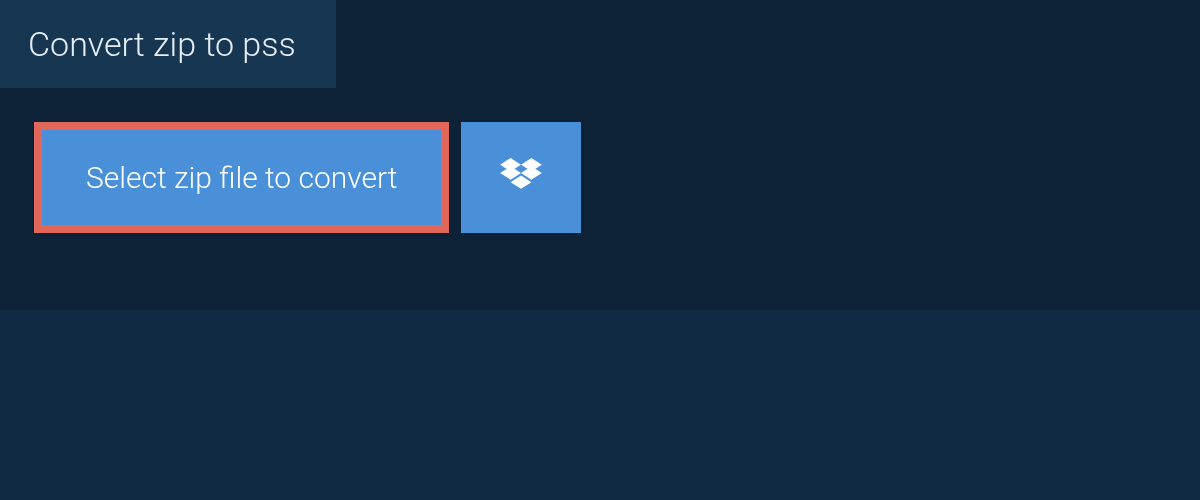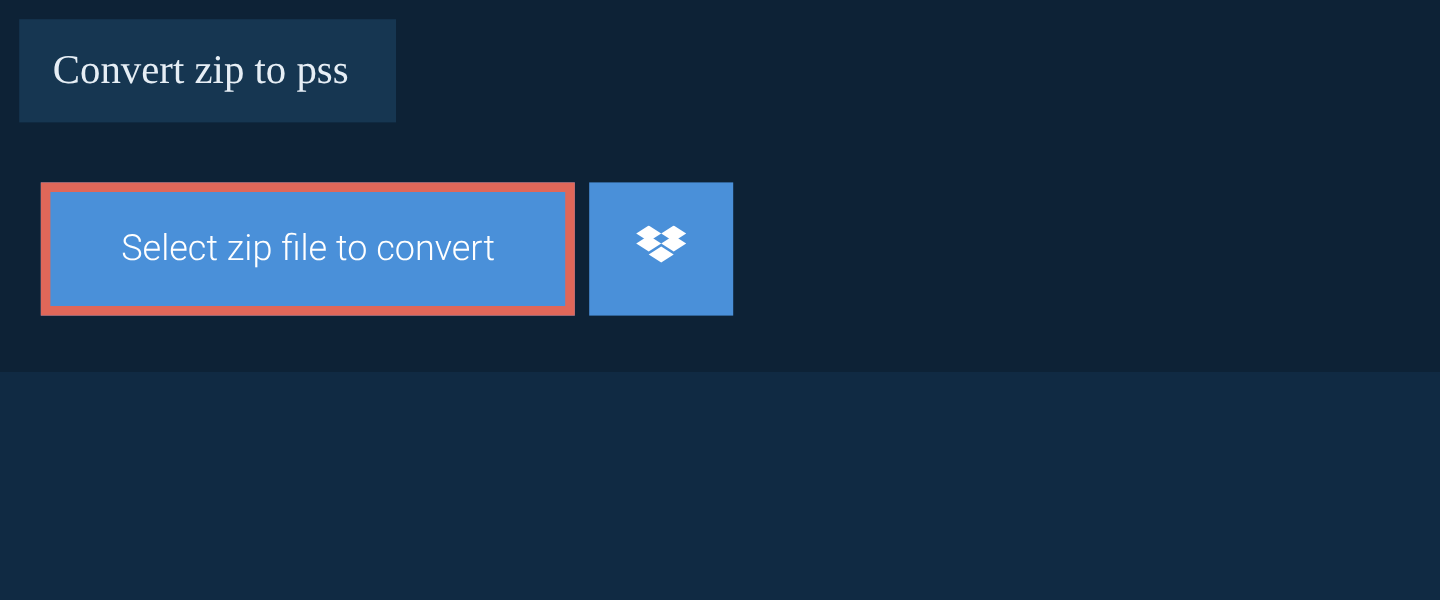--- a/index.html
+++ b/index.html
@@ -12,41 +12,40 @@
     }
     .panel-wrapper {
       background: #0d2236;
       width: 100%;
       height: 310px;
     }
     .tab-header {
       background: #163651;
       display: inline-block;
       padding: 24px 40px 24px 28px;
-      margin: 16px;
-      font-family: Liberation Serif, serif;
+      margin: 0;
     }
     .tab-label {
       color: #e6eef5;
       font-size: 34px;
       font-weight: 300;
     }
     .content-area {
       padding: 34px 34px;
       display: flex;
       align-items: stretch;
       gap: 12px;
     }
     .select-file-btn {
       background: #4a90d9;
       border: 8px solid #e06759;
       color: #ffffff;
       font-size: 30px;
       font-weight: 300;
-      padding: 30px 59px;
+      padding: 30px 44px;
       display: inline-flex;
       align-items: center;
       justify-content: center;
       cursor: pointer;
       min-height: 110px;
     }
     .dropbox-btn {
       background: #4a90d9;
       width: 120px;
       display: inline-flex;

